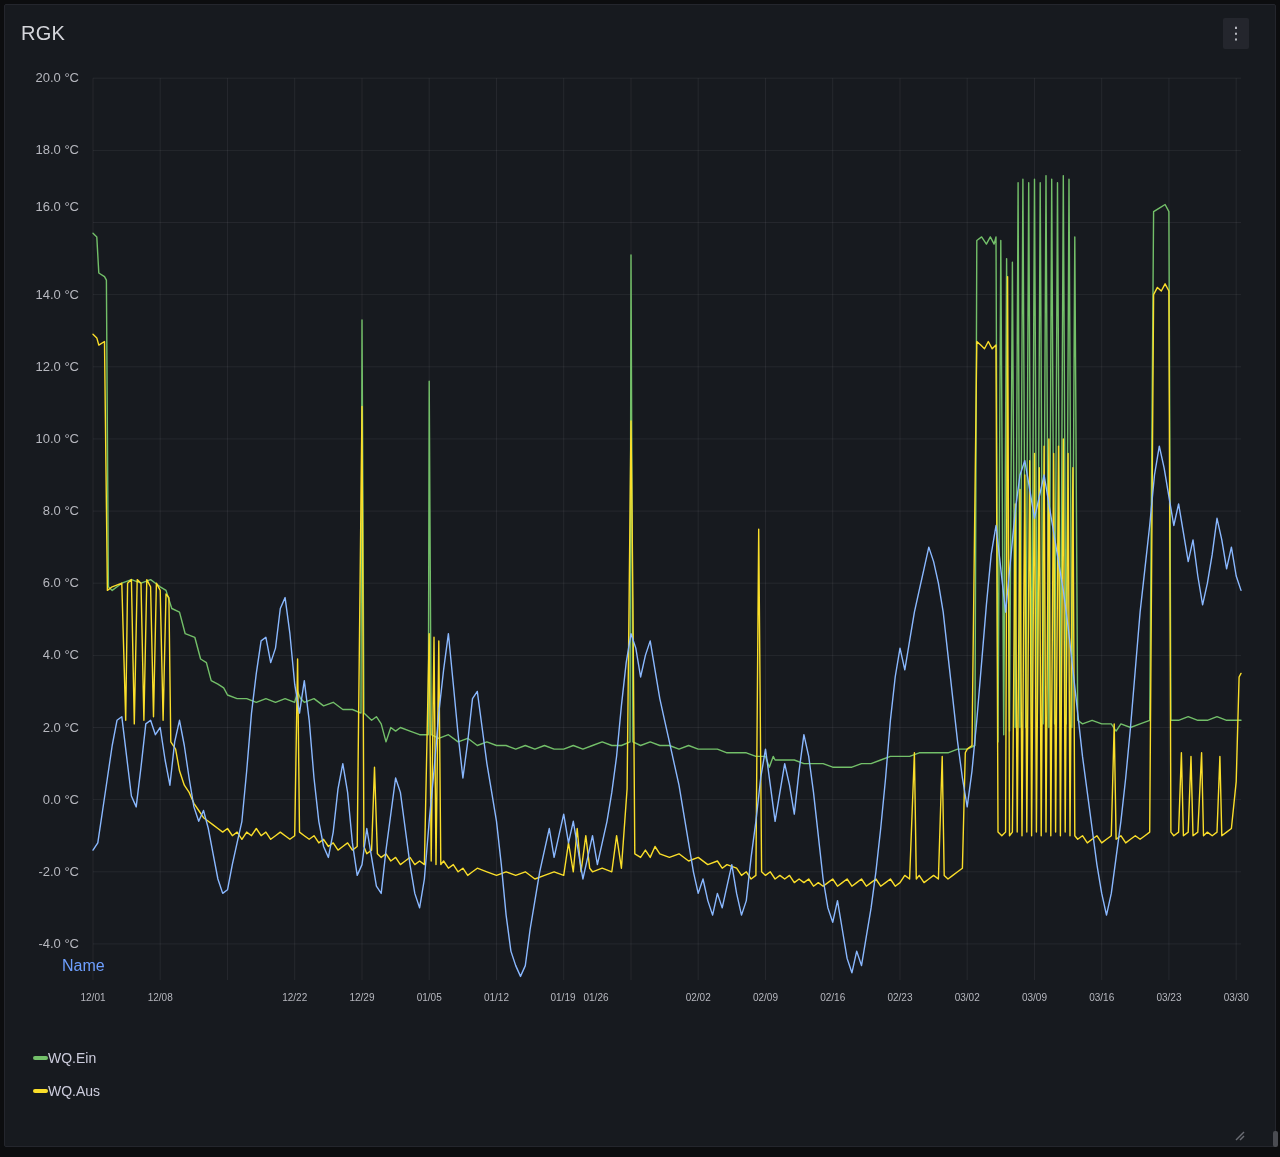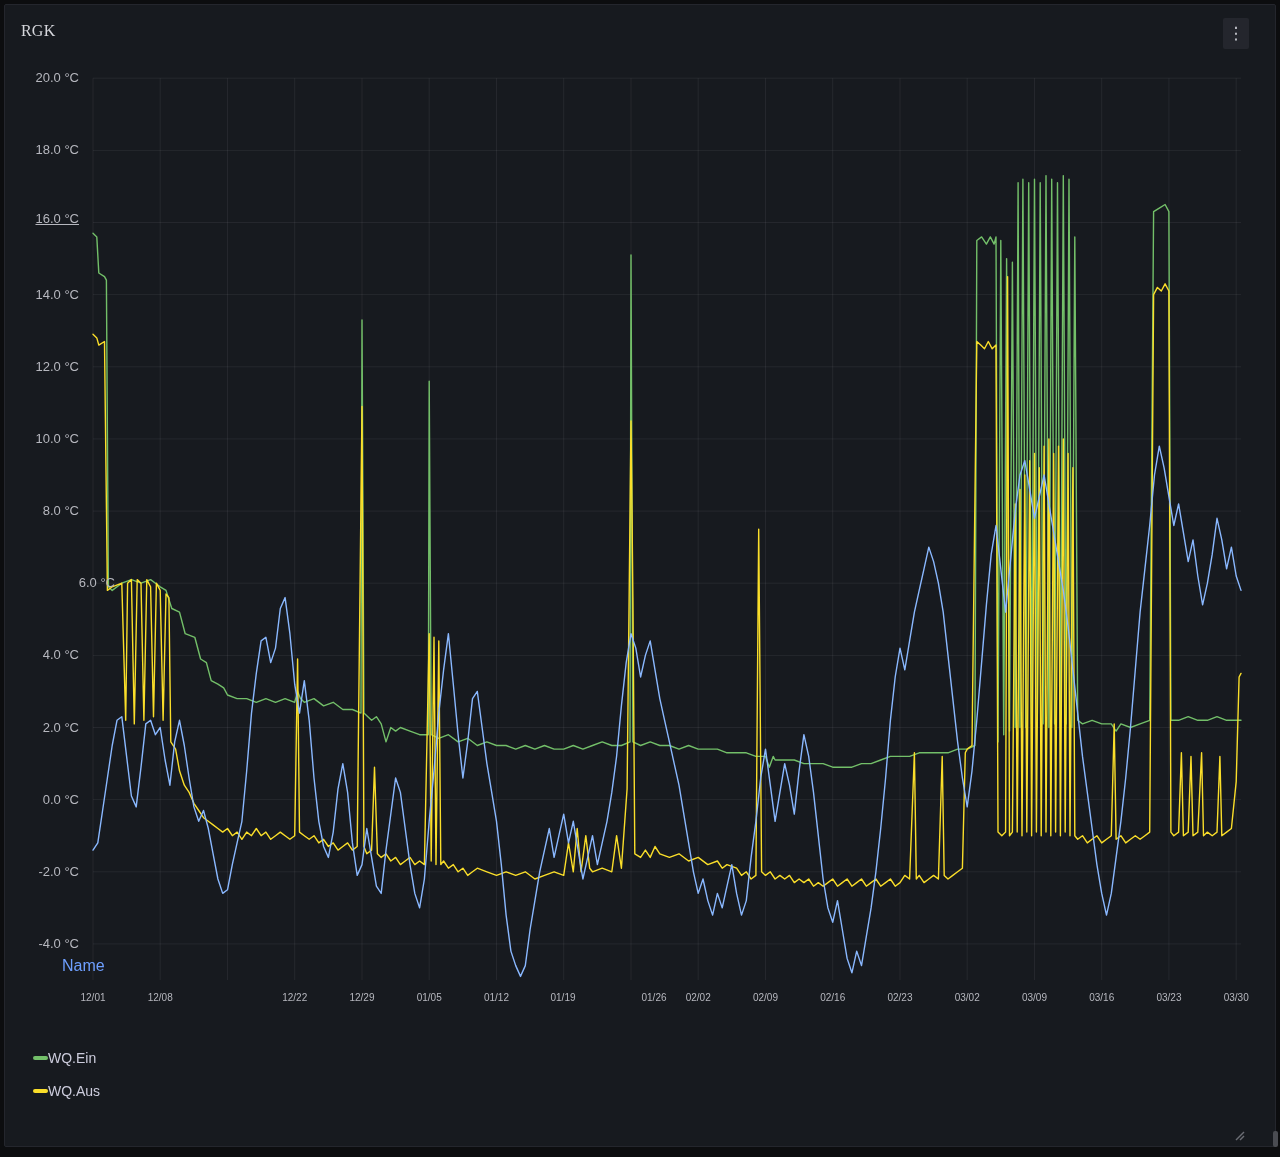--- a/index.html
+++ b/index.html
@@ -7,21 +7,21 @@
     width:1280px;height:1157px;position:relative;overflow:hidden;
     background:#0c0d0f;color:#ccccdc;
     font-family:"Liberation Sans",sans-serif;
   }
   .panel{
     position:absolute;left:4px;top:4px;right:4px;bottom:10px;
     background:#171a1f;border:1px solid #24262d;border-radius:2px;
   }
   .panel-title{
     position:absolute;left:16px;top:17px;margin:0;
-    font-size:16px;font-weight:500;color:#d5d6db;letter-spacing:.2px;cursor:pointer;font-family:Liberation Serif, serif;
+    font-size:20px;font-weight:500;color:#d5d6db;letter-spacing:.2px;cursor:pointer;
   }
   .menu-btn{
     position:absolute;top:13px;right:26px;width:26px;height:31px;
     background:#24262d;border:none;border-radius:2px;padding:0;
     color:#c7c8cf;font-size:17px;line-height:31px;text-align:center;cursor:pointer;
   }
   #plot-svg{position:absolute;left:0;top:0}
   .grid{stroke:rgba(204,204,220,0.08);stroke-width:1}
   .ytick{
     position:absolute;left:0;width:74px;text-align:right;
@@ -84,42 +84,42 @@
         <line x1="1096.7" x2="1096.7" y1="73.2" y2="975" class="grid"></line>
         <line x1="1163.9" x2="1163.9" y1="73.2" y2="975" class="grid"></line>
         <line x1="1231.2" x2="1231.2" y1="73.2" y2="975" class="grid"></line>
         <polyline points="88.0,228.3 91.8,231.9 93.8,268.0 99.5,271.6 101.4,275.2 103.4,581.8 107.2,585.4 116.8,578.2 126.4,574.6 136.0,578.2 145.6,574.6 155.2,581.8 161.0,585.4 166.8,603.5 174.5,607.1 180.2,628.7 189.8,632.3 195.6,654.0 201.4,657.6 206.2,675.6 212.9,679.2 218.7,682.8 222.5,690.0 232.1,693.6 241.7,693.6 251.3,697.3 260.9,693.6 270.5,697.3 280.1,693.6 289.7,697.3 292.6,686.4 295.5,693.6 299.3,697.3 309.0,693.6 318.6,700.9 328.2,697.3 337.8,704.5 347.4,704.5 356.0,708.1 357.0,314.9 358.9,708.1 366.6,715.3 371.4,711.7 376.2,718.9 381.0,736.9 385.8,722.5 390.6,726.1 395.4,722.5 405.0,726.1 414.6,729.7 423.3,729.7 424.2,376.2 426.2,729.7 433.8,733.3 443.4,729.7 453.1,736.9 462.7,733.3 472.3,740.5 481.9,736.9 491.5,740.5 501.1,740.5 510.7,744.1 520.3,740.5 529.9,744.1 539.5,740.5 549.1,744.1 558.7,744.1 568.3,740.5 577.9,744.1 587.5,740.5 597.2,736.9 606.8,740.5 616.4,740.5 625.0,736.9 626.0,250.0 627.9,736.9 635.6,740.5 645.2,736.9 654.8,740.5 664.4,740.5 674.0,744.1 683.6,740.5 693.2,744.1 702.8,744.1 712.4,744.1 722.0,747.8 731.6,747.8 741.3,747.8 750.9,751.4 760.5,751.4 764.3,762.2 768.2,751.4 770.1,755.0 779.7,755.0 789.3,755.0 798.9,758.6 808.5,758.6 818.1,758.6 827.7,762.2 837.3,762.2 846.9,762.2 856.5,758.6 866.1,758.6 875.7,755.0 885.4,751.4 895.0,751.4 904.6,751.4 914.2,747.8 923.8,747.8 933.4,747.8 943.0,747.8 952.6,744.1 962.2,744.1 969.9,740.5 971.8,235.5 976.6,231.9 981.4,239.1 985.3,231.9 989.1,239.1 991.0,231.9 993.0,736.9 995.8,235.5 998.7,729.7 1001.6,253.6 1004.5,726.1 1007.4,257.2 1010.2,722.5 1013.1,177.8 1015.0,722.5 1017.9,174.2 1020.8,722.5 1023.7,177.8 1026.6,718.9 1029.5,174.2 1032.3,722.5 1035.2,177.8 1038.1,718.9 1041.0,170.6 1043.9,722.5 1046.7,174.2 1049.6,718.9 1052.5,177.8 1055.4,722.5 1058.3,170.6 1061.2,718.9 1064.0,174.2 1066.9,722.5 1069.8,231.9 1072.7,715.3 1077.5,718.9 1087.1,715.3 1096.7,718.9 1106.3,718.9 1111.1,726.1 1115.9,718.9 1125.5,722.5 1135.1,718.9 1144.7,715.3 1148.6,206.7 1154.3,203.1 1160.1,199.5 1163.9,206.7 1165.9,715.3 1173.6,715.3 1183.2,711.7 1192.8,715.3 1202.4,715.3 1212.0,711.7 1221.6,715.3 1231.2,715.3 1236.0,715.3" fill="none" stroke="#73bf69" stroke-width="1.4" stroke-linejoin="round" stroke-linecap="round"></polyline>
         <polyline points="88.0,329.3 91.8,332.9 93.8,340.1 99.5,336.5 102.4,585.4 107.2,581.8 116.8,578.2 120.7,715.3 122.6,578.2 126.4,574.6 129.3,718.9 132.2,574.6 136.0,578.2 138.9,715.3 141.8,574.6 145.6,581.8 148.5,711.7 151.4,578.2 155.2,585.4 158.1,715.3 161.0,589.0 163.9,592.6 165.8,736.9 170.6,744.1 174.5,765.8 179.3,780.2 184.1,787.4 188.9,798.3 193.7,805.5 198.5,812.7 203.3,816.3 208.1,819.9 212.9,823.5 217.7,827.1 222.5,823.5 227.3,830.7 232.1,827.1 236.9,834.3 241.7,827.1 246.5,830.7 251.3,823.5 256.1,830.7 260.9,827.1 265.7,834.3 270.5,830.7 275.3,827.1 280.1,830.7 284.9,834.3 289.7,830.7 292.6,654.0 294.5,827.1 299.3,830.7 304.2,834.3 309.0,830.7 313.8,837.9 318.6,834.3 323.4,841.5 328.2,837.9 333.0,845.1 337.8,841.5 342.6,837.9 347.4,845.1 352.2,841.5 357.0,401.5 358.9,841.5 361.8,848.8 366.6,845.1 369.5,762.2 372.4,848.8 376.2,852.4 381.0,848.8 385.8,856.0 390.6,852.4 395.4,859.6 400.2,856.0 405.0,852.4 409.8,859.6 414.6,856.0 419.4,859.6 424.2,628.7 426.2,856.0 429.0,632.3 431.0,859.6 433.8,635.9 435.8,859.6 438.6,856.0 443.4,863.2 448.3,859.6 453.1,866.8 457.9,863.2 462.7,870.4 467.5,866.8 472.3,863.2 481.9,866.8 491.5,870.4 501.1,866.8 510.7,870.4 520.3,866.8 529.9,874.0 539.5,870.4 549.1,866.8 558.7,870.4 563.5,837.9 568.3,866.8 572.2,823.5 576.0,866.8 580.8,830.7 584.7,863.2 587.5,866.8 597.2,863.2 606.8,866.8 611.6,830.7 616.4,863.2 622.1,783.8 626.0,415.9 627.9,592.6 629.8,848.8 635.6,852.4 640.4,845.1 645.2,852.4 650.0,841.5 654.8,848.8 664.4,852.4 674.0,848.8 683.6,856.0 693.2,852.4 702.8,859.6 712.4,856.0 717.2,863.2 722.0,859.6 731.6,863.2 736.5,870.4 741.3,866.8 746.1,874.0 750.9,870.4 753.7,524.1 756.6,866.8 760.5,870.4 765.3,866.8 770.1,874.0 774.9,870.4 779.7,874.0 784.5,870.4 789.3,877.6 794.1,874.0 798.9,877.6 803.7,874.0 808.5,881.2 813.3,877.6 818.1,881.2 822.9,877.6 827.7,874.0 832.5,881.2 837.3,877.6 842.1,874.0 846.9,881.2 851.7,877.6 856.5,874.0 861.3,881.2 866.1,877.6 870.9,874.0 875.7,881.2 880.6,877.6 885.4,874.0 890.2,881.2 895.0,877.6 899.8,870.4 904.6,874.0 909.4,747.8 911.3,874.0 914.2,870.4 919.0,877.6 923.8,874.0 928.6,870.4 933.4,874.0 937.2,751.4 939.2,870.4 943.0,874.0 947.8,870.4 952.6,866.8 957.4,863.2 960.3,747.8 962.2,744.1 967.0,740.5 971.8,336.5 975.7,340.1 979.5,343.8 983.3,336.5 987.2,343.8 991.0,340.1 993.0,827.1 996.8,830.7 1000.6,827.1 1002.6,271.6 1004.5,830.7 1007.4,827.1 1010.2,498.9 1012.2,827.1 1015.0,484.4 1017.0,830.7 1019.8,470.0 1021.8,827.1 1024.7,455.6 1026.6,830.7 1029.5,448.4 1031.4,827.1 1034.3,462.8 1036.2,830.7 1039.1,441.1 1041.0,827.1 1043.9,433.9 1045.8,830.7 1048.7,448.4 1050.6,827.1 1053.5,441.1 1055.4,830.7 1058.3,433.9 1060.2,827.1 1063.1,448.4 1065.0,830.7 1067.9,462.8 1069.8,830.7 1072.7,834.3 1077.5,830.7 1082.3,837.9 1087.1,834.3 1091.9,830.7 1096.7,837.9 1101.5,834.3 1106.3,830.7 1109.2,718.9 1111.1,834.3 1115.9,830.7 1120.7,837.9 1125.5,834.3 1130.3,830.7 1135.1,834.3 1139.9,830.7 1144.7,827.1 1148.6,289.6 1152.4,282.4 1156.3,286.0 1160.1,278.8 1163.9,286.0 1165.9,827.1 1168.8,830.7 1173.6,827.1 1176.4,747.8 1178.4,830.7 1183.2,827.1 1186.0,751.4 1188.0,830.7 1192.8,827.1 1196.6,747.8 1198.5,830.7 1202.4,827.1 1207.2,830.7 1212.0,827.1 1214.9,751.4 1216.8,830.7 1221.6,827.1 1226.4,823.5 1231.2,776.6 1234.1,672.0 1236.0,668.4" fill="none" stroke="#fade2a" stroke-width="1.4" stroke-linejoin="round" stroke-linecap="round"></polyline>
         <polyline points="88.0,845.1 92.8,837.9 97.6,805.5 102.4,773.0 107.2,740.5 112.0,715.3 116.8,711.7 121.6,751.4 126.4,791.0 131.2,801.9 136.0,762.2 140.8,718.9 145.6,715.3 150.4,729.7 155.2,722.5 160.1,755.0 164.9,780.2 169.7,736.9 174.5,715.3 179.3,740.5 184.1,773.0 188.9,801.9 193.7,816.3 198.5,805.5 203.3,823.5 208.1,848.8 212.9,874.0 217.7,888.4 222.5,884.8 227.3,859.6 232.1,837.9 236.9,816.3 241.7,765.8 246.5,708.1 251.3,668.4 256.1,635.9 260.9,632.3 265.7,657.6 270.5,643.1 275.3,603.5 280.1,592.6 284.9,628.7 289.7,679.2 294.5,708.1 299.3,675.6 304.2,715.3 309.0,773.0 313.8,816.3 318.6,841.5 323.4,852.4 328.2,827.1 333.0,783.8 337.8,758.6 342.6,787.4 347.4,837.9 352.2,870.4 357.0,859.6 361.8,823.5 366.6,852.4 371.4,881.2 376.2,888.4 381.0,845.1 385.8,809.1 390.6,773.0 395.4,787.4 400.2,823.5 405.0,859.6 409.8,888.4 414.6,902.9 419.4,874.0 424.2,816.3 429.0,765.8 433.8,708.1 438.6,664.8 443.4,628.7 448.3,679.2 453.1,729.7 457.9,773.0 462.7,736.9 467.5,693.6 472.3,686.4 477.1,722.5 481.9,758.6 486.7,787.4 491.5,816.3 496.3,859.6 501.1,910.1 505.9,946.1 510.7,960.6 515.5,971.4 520.3,960.6 525.1,924.5 529.9,895.6 534.7,866.8 539.5,845.1 544.3,823.5 549.1,852.4 553.9,830.7 558.7,809.1 563.5,837.9 568.3,816.3 573.1,845.1 577.9,874.0 582.7,852.4 587.5,830.7 592.4,859.6 597.2,837.9 602.0,816.3 606.8,787.4 611.6,751.4 616.4,700.9 621.2,657.6 626.0,628.7 630.8,643.1 635.6,672.0 640.4,650.4 645.2,635.9 650.0,664.8 654.8,693.6 659.6,715.3 664.4,736.9 669.2,758.6 674.0,780.2 678.8,809.1 683.6,837.9 688.4,866.8 693.2,888.4 698.0,874.0 702.8,895.6 707.6,910.1 712.4,888.4 717.2,902.9 722.0,881.2 726.8,859.6 731.6,888.4 736.5,910.1 741.3,895.6 746.1,852.4 750.9,816.3 755.7,773.0 760.5,744.1 765.3,780.2 770.1,816.3 774.9,787.4 779.7,758.6 784.5,780.2 789.3,809.1 794.1,765.8 798.9,729.7 803.7,751.4 808.5,787.4 813.3,830.7 818.1,874.0 822.9,902.9 827.7,917.3 832.5,895.6 837.3,924.5 842.1,953.4 846.9,967.8 851.7,946.1 856.5,960.6 861.3,931.7 866.1,902.9 870.9,866.8 875.7,823.5 880.6,773.0 885.4,715.3 890.2,672.0 895.0,643.1 899.8,664.8 904.6,635.9 909.4,607.1 914.2,585.4 919.0,563.8 923.8,542.1 928.6,556.6 933.4,578.2 938.2,607.1 943.0,650.4 947.8,693.6 952.6,736.9 957.4,773.0 962.2,801.9 967.0,765.8 971.8,715.3 976.6,657.6 981.4,599.9 986.2,549.4 991.0,520.5 995.8,563.8 1000.6,607.1 1005.4,556.6 1010.2,506.1 1015.0,470.0 1019.8,455.6 1024.7,484.4 1029.5,513.3 1034.3,491.6 1039.1,470.0 1043.9,498.9 1048.7,527.7 1053.5,556.6 1058.3,585.4 1063.1,621.5 1067.9,664.8 1072.7,708.1 1077.5,751.4 1082.3,787.4 1087.1,823.5 1091.9,859.6 1096.7,888.4 1101.5,910.1 1106.3,888.4 1111.1,852.4 1115.9,816.3 1120.7,773.0 1125.5,722.5 1130.3,664.8 1135.1,607.1 1139.9,563.8 1144.7,520.5 1149.5,470.0 1154.3,441.1 1159.1,462.8 1163.9,491.6 1168.8,520.5 1173.6,498.9 1178.4,527.7 1183.2,556.6 1188.0,534.9 1192.8,571.0 1197.6,599.9 1202.4,578.2 1207.2,549.4 1212.0,513.3 1216.8,534.9 1221.6,563.8 1226.4,542.1 1231.2,571.0 1236.0,585.4" fill="none" stroke="#8ab8ff" stroke-width="1.4" stroke-linejoin="round" stroke-linecap="round"></polyline>
       </svg>
     <div id="y-labels">
         <div class="ytick" style="top: 65.2143px;">20.0 °C</div>
         <div class="ytick" style="top: 137.357px;">18.0 °C</div>
-        <div class="ytick" style="top: 206px; text-decoration: underline;">16.0 °C</div>
+        <div class="ytick" style="top: 194px;">16.0 °C</div>
         <div class="ytick" style="top: 281.643px;">14.0 °C</div>
         <div class="ytick" style="top: 353.786px;">12.0 °C</div>
         <div class="ytick" style="top: 425.929px;">10.0 °C</div>
         <div class="ytick" style="top: 498.071px;">8.0 °C</div>
-        <div class="ytick" style="top: 570.214px; margin-left: 36px;">6.0 °C</div>
+        <div class="ytick" style="top: 570.214px;">6.0 °C</div>
         <div class="ytick" style="top: 642.357px;">4.0 °C</div>
         <div class="ytick" style="top: 714.5px;">2.0 °C</div>
         <div class="ytick" style="top: 786.643px;">0.0 °C</div>
         <div class="ytick" style="top: 858.786px;">-2.0 °C</div>
         <div class="ytick" style="top: 930.929px;">-4.0 °C</div>
       </div>
     <div id="x-labels">
         <div class="xtick" style="left: 58px;">12/01</div>
         <div class="xtick" style="left: 125.247px;">12/08</div>
         <div class="xtick" style="left: 192.494px; margin-top: 35px;">12/15</div>
         <div class="xtick" style="left: 259.741px;">12/22</div>
         <div class="xtick" style="left: 326.987px;">12/29</div>
         <div class="xtick" style="left: 394.234px;">01/05</div>
         <div class="xtick" style="left: 461.481px;">01/12</div>
         <div class="xtick" style="left: 528px;">01/19</div>
-        <div class="xtick" style="left: 619px;">01/26</div>
+        <div class="xtick" style="left: 561px;">01/26</div>
         <div class="xtick" style="left: 663.222px;">02/02</div>
         <div class="xtick" style="left: 730.469px;">02/09</div>
         <div class="xtick" style="left: 797.715px;">02/16</div>
         <div class="xtick" style="left: 864.962px;">02/23</div>
         <div class="xtick" style="left: 932.209px;">03/02</div>
         <div class="xtick" style="left: 999.456px;">03/09</div>
         <div class="xtick" style="left: 1066.7px;">03/16</div>
         <div class="xtick" style="left: 1133.95px;">03/23</div>
         <div class="xtick" style="left: 1201.2px;">03/30</div>
       </div>

